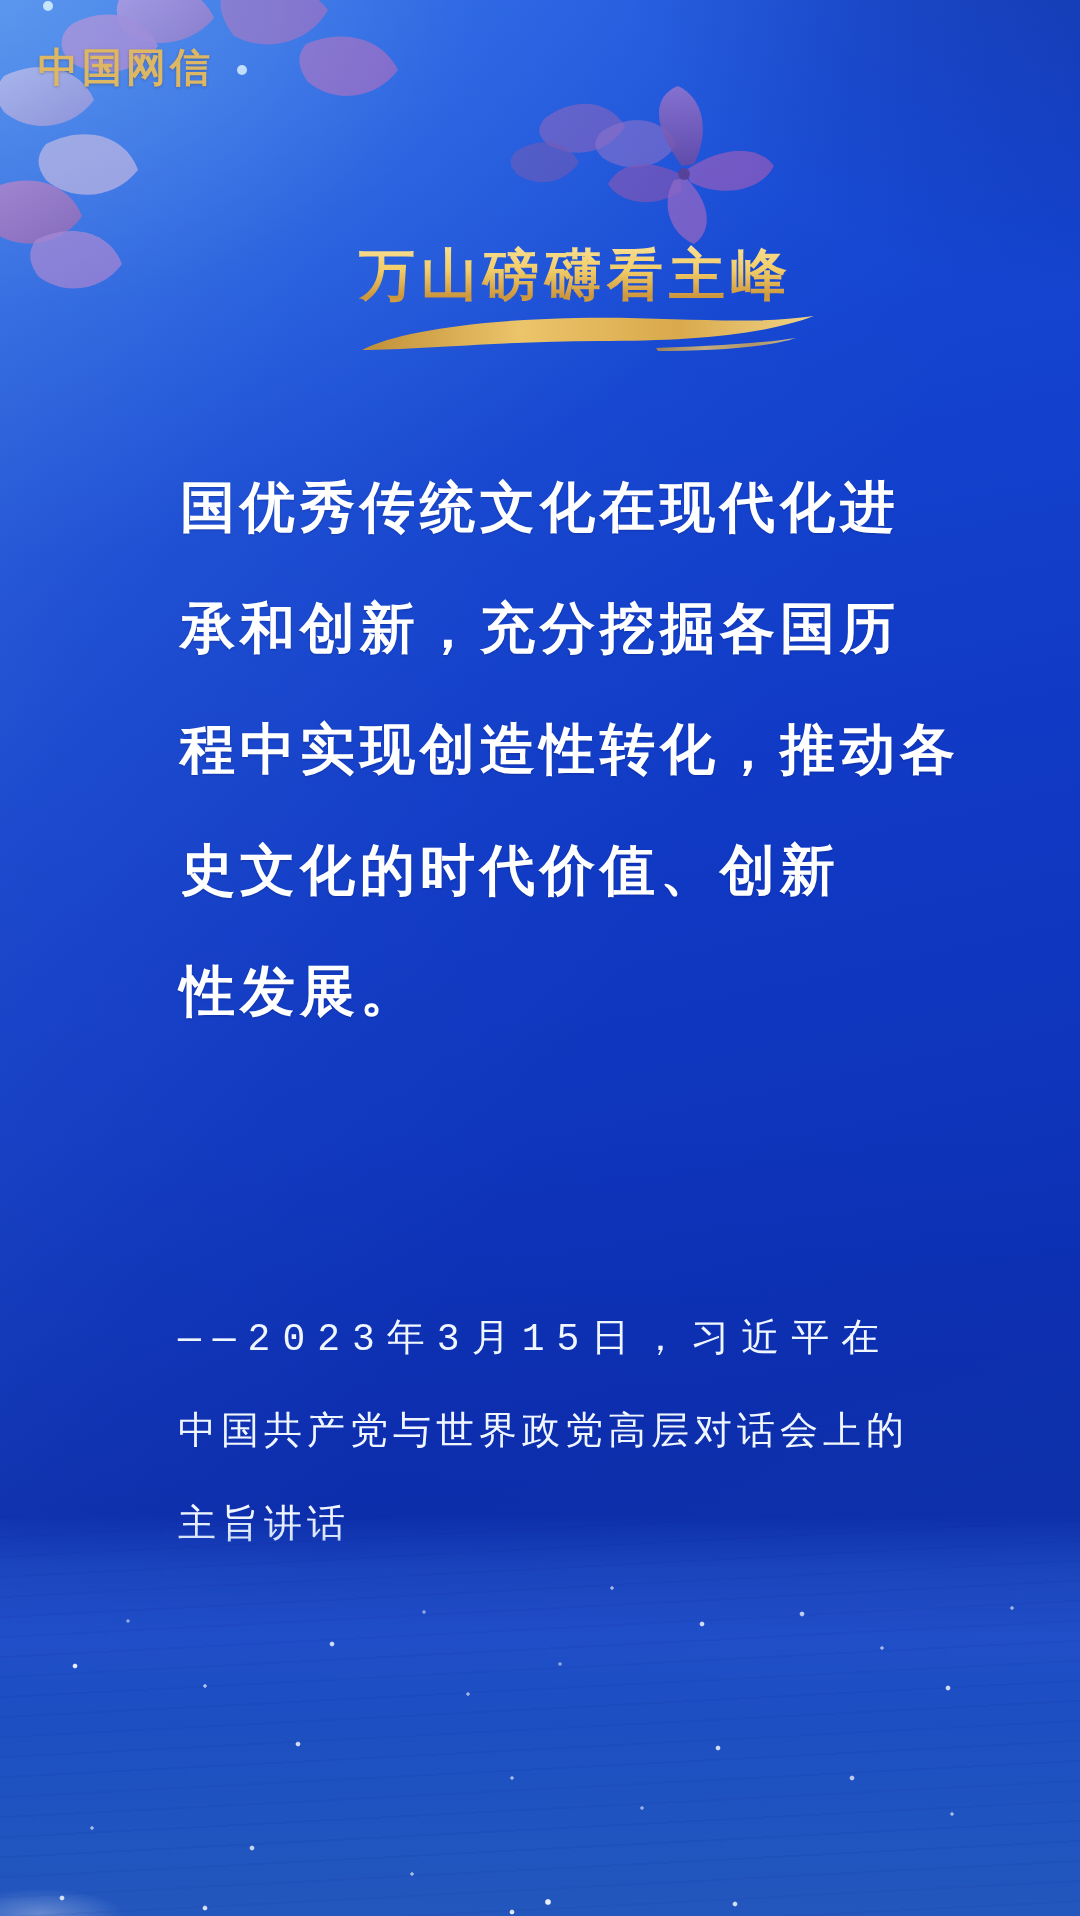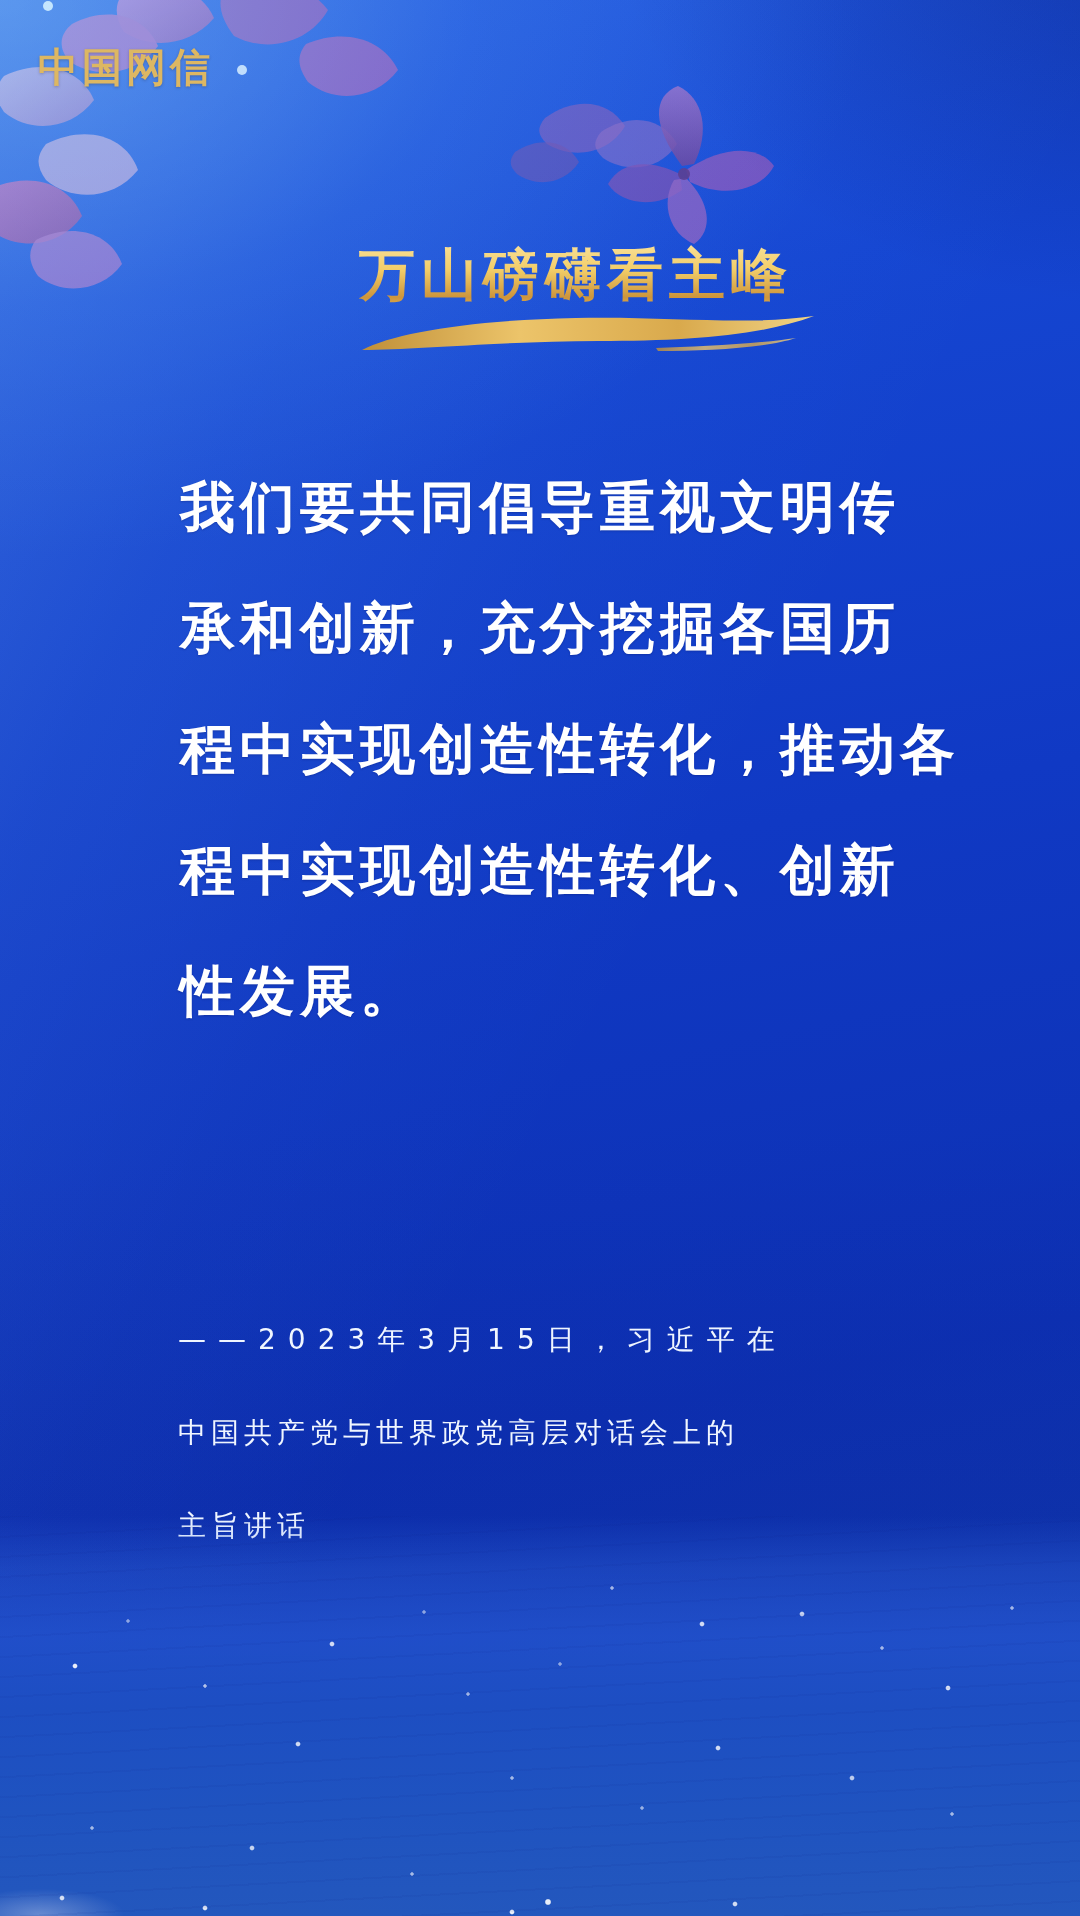--- a/index.html
+++ b/index.html
@@ -33,22 +33,22 @@
     -webkit-background-clip:text;background-clip:text;-webkit-text-fill-color:transparent;
   }
   .brush{display:block;margin:-4px auto 0 auto;transform:translateX(12px);}
   .quote-block{position:absolute;left:180px;top:447px;width:780px;}
   .quote-line{
     font-size:55px;font-weight:bold;line-height:121px;letter-spacing:5px;
     color:#ffffff;white-space:nowrap;text-shadow:0 1px 2px rgba(0,10,80,.25);
   }
   .attribution-block{position:absolute;left:178px;top:1293px;}
   .attribution-line{
-    font-size:28px;font-weight:400;line-height:93px;letter-spacing:5px;
-    color:#f0f6ff;white-space:nowrap;
+    font-size:38px;font-weight:400;line-height:93px;letter-spacing:5px;
+    color:#f0f6ff;white-space:nowrap;font-family:Liberation Mono, monospace;
   }
   .attribution-line.spaced{letter-spacing:12px;}
   .water{
     position:absolute;left:0;right:0;bottom:0;height:400px;pointer-events:none;
     background:
       linear-gradient(180deg, rgba(18,60,200,0) 0%, rgba(50,105,225,.35) 13%, rgba(36,85,208,.8) 30%, #1d4ec2 48%, #1f53c0 74%, #2357bd 100%);
   }
   .water::before{
     content:"";position:absolute;inset:0;
     background-image:
@@ -160,24 +160,24 @@
           <stop offset=".7" stop-color="#d9a94c"></stop>
           <stop offset="1" stop-color="#f0d486"></stop>
         </linearGradient>
       </defs>
       <path d="M6 40 C40 22 120 10 220 8 C310 6 390 16 458 6 C404 26 332 31 242 31 C152 31 60 40 6 40 Z" fill="url(#gb2)"></path>
       <path d="M300 38 C340 37 400 34 440 28 C410 38 350 41 302 41 Z" fill="url(#gb2)" opacity=".8"></path>
     </svg>
   </div>
 
   <div class="quote-block">
-    <div class="quote-line">我们要共同倡导重视文明传</div>
+    <div class="quote-line">国优秀传统文化在现代化进</div>
     <div class="quote-line">承和创新，充分挖掘各国历</div>
     <div class="quote-line">程中实现创造性转化，推动各</div>
-    <div class="quote-line">程中实现创造性转化、创新</div>
+    <div class="quote-line">史文化的时代价值、创新</div>
     <div class="quote-line">性发展。</div>
   </div>
 
   <div class="attribution-block">
     <div class="attribution-line spaced">——2023年3月15日，习近平在</div>
     <div class="attribution-line">中国共产党与世界政党高层对话会上的</div>
     <div class="attribution-line">主旨讲话</div>
   </div>
 
   <div class="water"></div>

